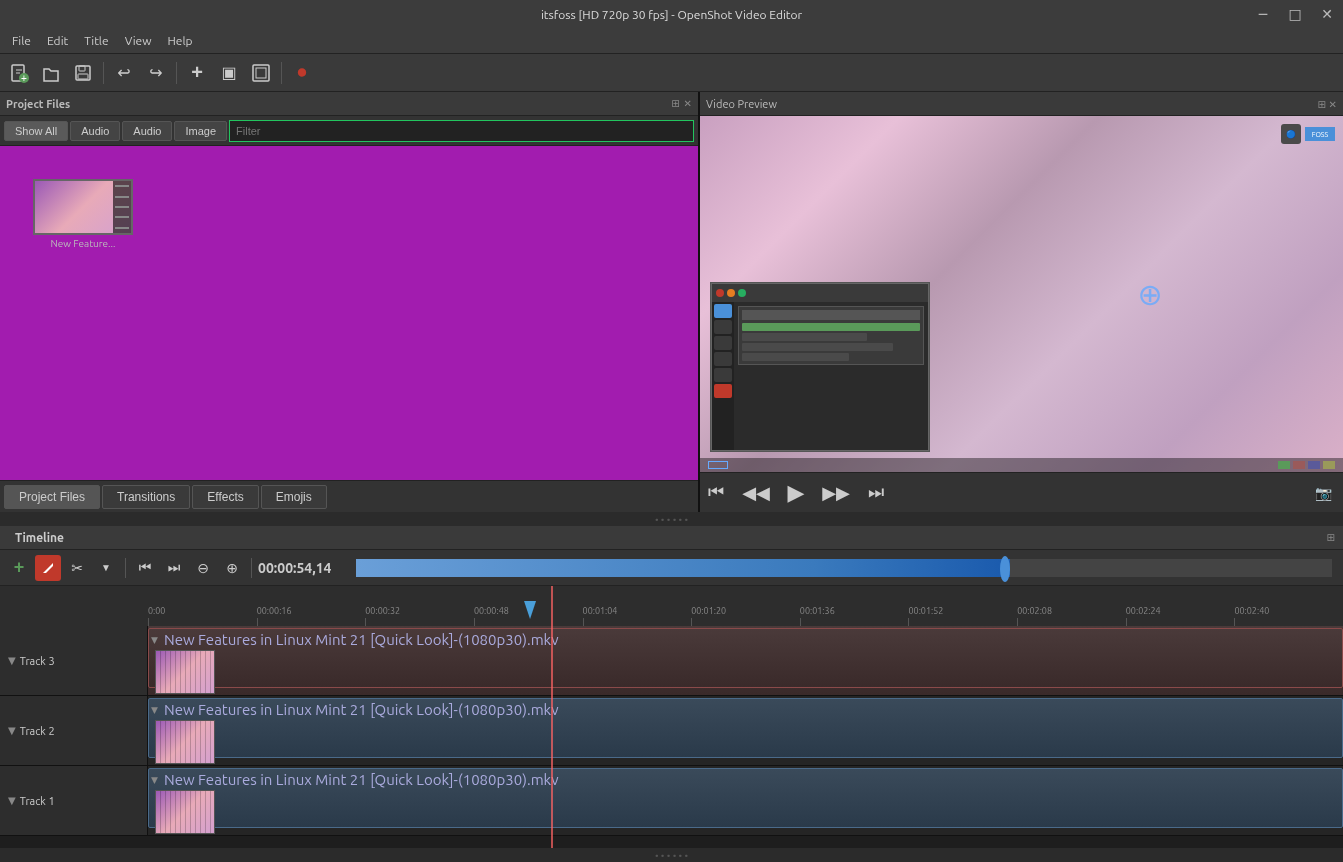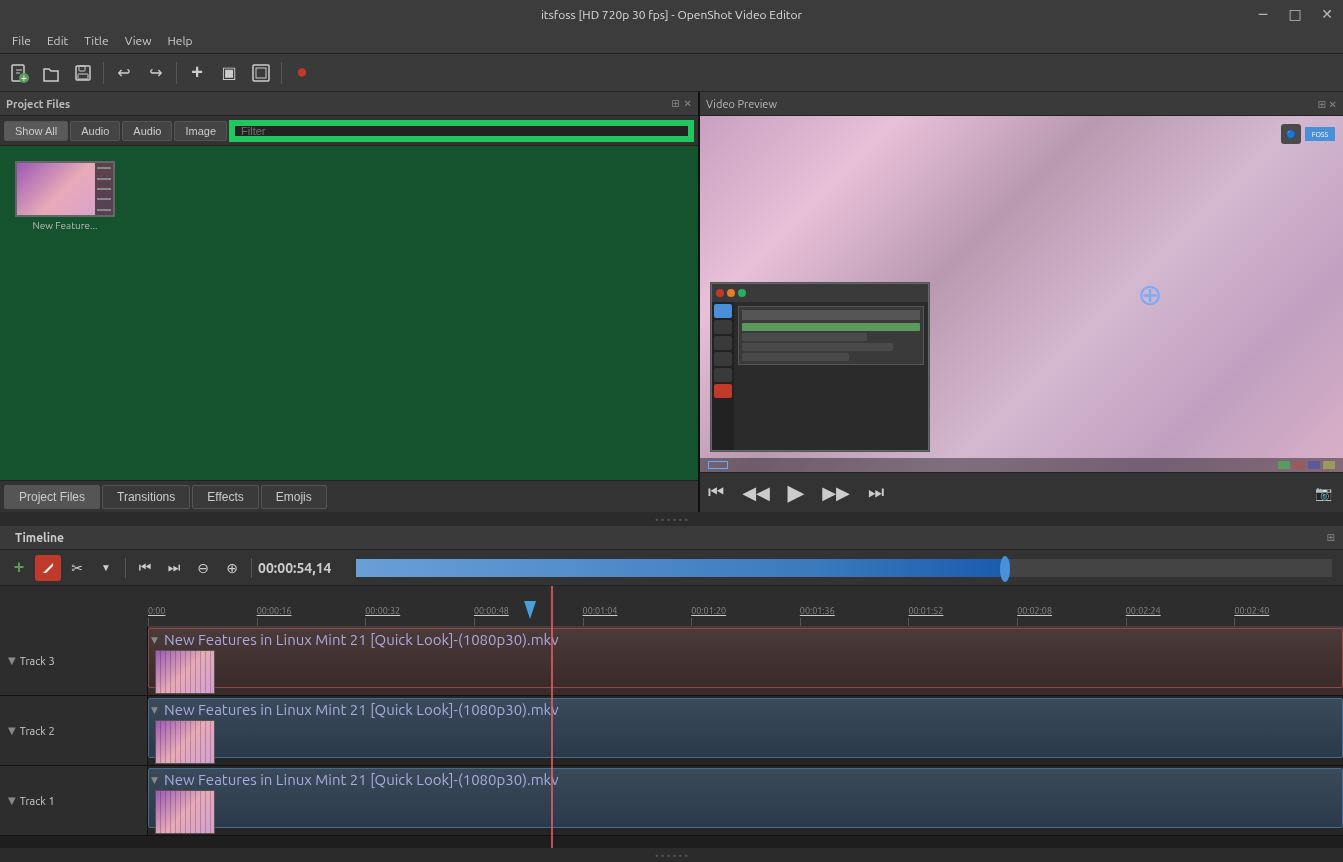--- a/index.html
+++ b/index.html
@@ -142,31 +142,31 @@
       color: #ccc;
       cursor: pointer;
       font-size: 11px;
       border-radius: 2px;
     }
     .filter-tab.active { background: #5a5a5a; }
     .filter-input {
       flex: 1;
       height: 22px;
       background: #222;
-      border: 6px solid #22c55e;
+      border: 1px solid #22c55e;
       color: #ccc;
       padding: 0 6px;
       font-size: 11px;
       outline: none;
     }
     
     #file-area {
       flex: 1;
-      background: #14532d;
-      padding: 10px;
+      background: #a21caf;
+      padding: 28px;
       overflow-y: auto;
     }
     .file-item {
       display: inline-flex;
       flex-direction: column;
       align-items: center;
       margin: 5px;
       cursor: pointer;
       width: 100px;
     }
@@ -395,21 +395,20 @@
     .ruler-marks {
       display: flex;
       width: 100%;
       position: relative;
     }
     .ruler-mark {
       flex: 1;
       display: flex;
       flex-direction: column;
       align-items: flex-start;
-      text-decoration: underline;
     }
     .ruler-label {
       font-size: 9px;
       color: #888;
       margin-bottom: 2px;
     }
     .ruler-tick {
       width: 1px;
       height: 8px;
       background: #555;

